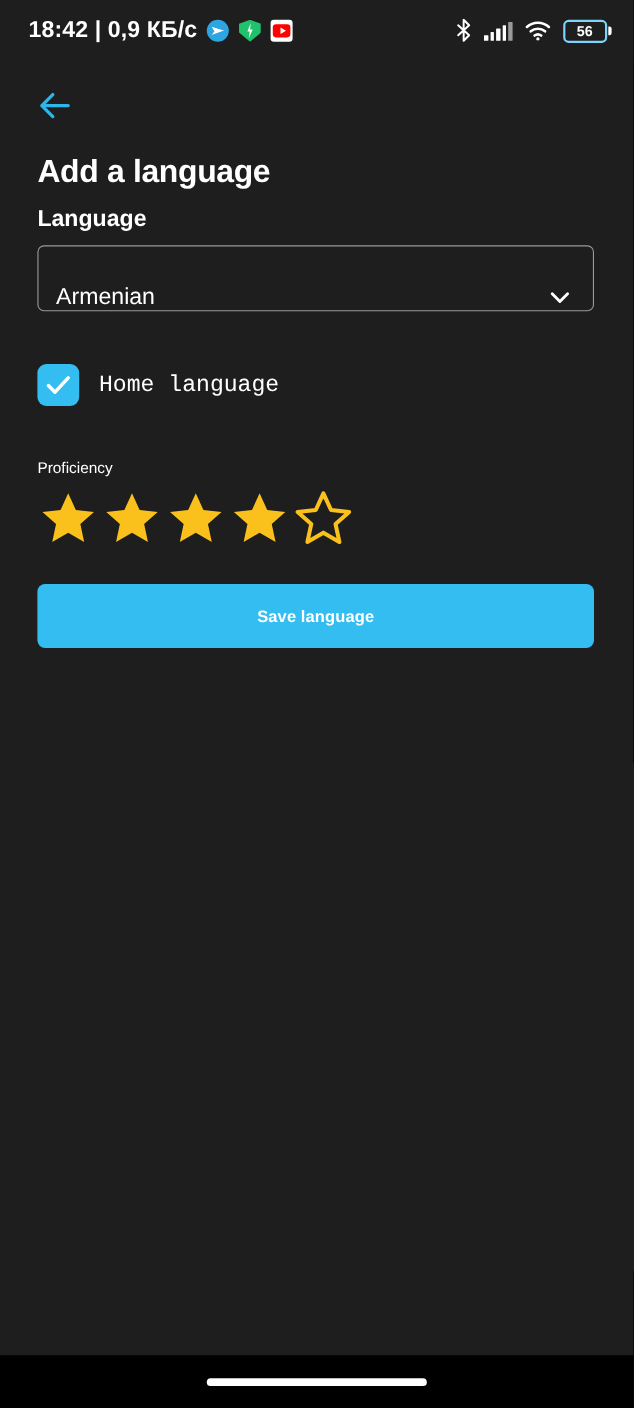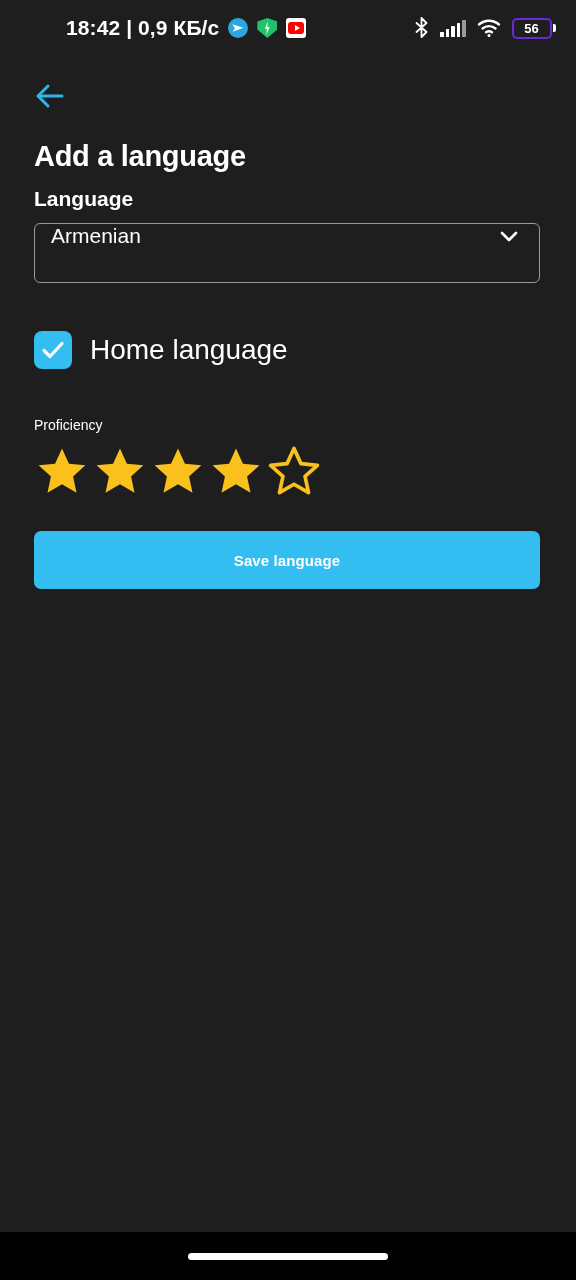--- a/index.html
+++ b/index.html
@@ -17,21 +17,20 @@
   }
 
   
   .statusbar {
     height:56px;
     flex:0 0 56px;
     background:#1e1e1e;
     display:flex; align-items:center;
     padding:0 20px 0 26px;
     color:#fff;
-    margin-left:40px;
   }
   .sb-left { display:flex; align-items:center; gap:9px; }
   .sb-clock {
     font-size:21px; font-weight:700; letter-spacing:.1px;
     color:#fff; white-space:nowrap;
   }
   .sb-right { margin-left:auto; display:flex; align-items:center; gap:11px; }
 
   
   .app-icon { width:20px; height:20px; display:block; }
@@ -76,21 +75,21 @@
   .signal i:nth-child(1){height:5px;}
   .signal i:nth-child(2){height:8px;}
   .signal i:nth-child(3){height:11px;}
   .signal i:nth-child(4){height:14px;}
   .signal i:nth-child(5){height:17px;background:#9a9a9a;}
   .ic-wifi{ width:24px; height:18px; }
   .battery {
     display:flex; align-items:center;
   }
   .battery .shell{
-    width:40px;height:21px;border:2px solid #6d28d9;border-radius:5px;
+    width:40px;height:21px;border:2px solid #7dd3fc;border-radius:5px;
     display:flex;align-items:center;justify-content:center;
   }
   .battery .lvl{ font-size:13px;font-weight:700;color:#fff;line-height:1; }
   .battery .nub{
     width:3px;height:8px;background:#fff;border-radius:0 2px 2px 0;margin-left:1.5px;
   }
 
   
   .content { flex:1 1 auto; position:relative; }
 
@@ -102,35 +101,35 @@
   .page-title {
     font-size:29px; font-weight:700; color:#fff;
     padding:26px 0 0 34px; letter-spacing:-.3px;
   }
   .field-label {
     font-size:21px; color:#fff; padding:14px 0 0 34px; font-weight:700;
   }
   .select-wrap { padding:12px 36px 0 34px; }
   .select {
     height:60px; border:1.5px solid #9a9a9a; border-radius:6px;
-    display:flex; align-items:flex-start; padding:0 18px 0 16px;
+    display:flex; align-items:flex-end; padding:0 18px 0 16px;
     cursor:pointer; background:transparent;
   }
   .select-value { font-size:21px; color:#fff; flex:1 1 auto; }
   .chev { width:24px;height:24px; flex:0 0 24px; }
 
   .check-row {
     display:flex; align-items:center; gap:18px;
     padding:48px 0 0 34px; cursor:pointer;
   }
   .checkbox {
     width:38px;height:38px;border-radius:8px;background:#33bdf0;
     display:flex;align-items:center;justify-content:center;flex:0 0 38px;
   }
-  .check-label { font-size:28px; color:#fff; }
+  .check-label { font-size:21px; color:#fff;font-family:Liberation Mono, monospace; }
 
   .prof-label {
     font-size:14px; color:#fff; padding:48px 0 0 34px;
   }
   .stars { display:flex; gap:6px; padding:12px 0 0 36px; }
   .star { width:52px; height:52px; cursor:pointer; }
 
   .save-wrap { padding:34px 36px 0 34px; }
   .save-btn {
     height:58px; border-radius:7px; background:#33bdf0;

